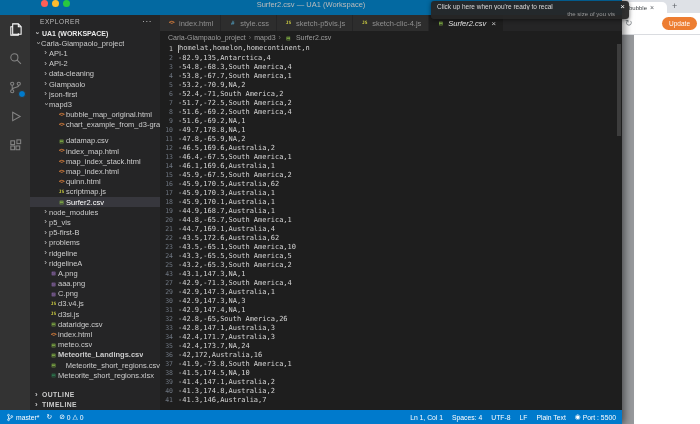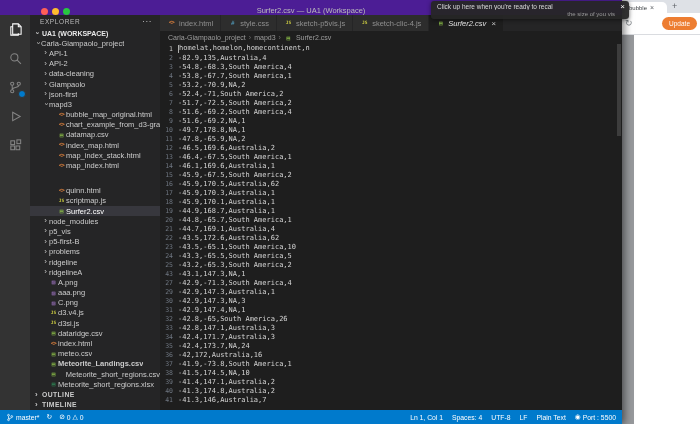--- a/index.html
+++ b/index.html
@@ -13,21 +13,21 @@
   .b-tab-close { color:#5F6368; font-size:7px; line-height:1; }
   .b-newtab { color:#5F6368; font-size:9px; line-height:1; margin-bottom:2px; padding:0 2px; }
   .b-toolbar { height:22px; border-bottom:1px solid #DADCE0; display:flex; align-items:center; padding:0 3px; gap:3px; background:#fff; }
   .b-nav { color:#80868B; font-size:9px; line-height:1; }
   .b-update { height:13px; border:none; border-radius:7px; background:#ED7D31; color:#fff; font-size:6.5px; padding:0 7px; margin-left:auto; font-family:inherit; cursor:pointer; }
   .b-content { position:absolute; top:35px; left:0; right:0; bottom:0; background:#fff; }
   .b-strip { position:absolute; left:0; top:0; width:12px; height:100%; background:#97999C; }
 
   
   .vscode { position:absolute; left:0; top:0; width:622px; height:424px; display:flex; flex-direction:column; background:#1E1E1E; z-index:2; box-shadow:2px 0 8px rgba(0,0,0,.55); }
-  .titlebar { flex:0 0 15px; background:#4c1d95; display:flex; align-items:flex-end; position:relative;padding-left:34px; }
+  .titlebar { flex:0 0 15px; background:#0369a1; display:flex; align-items:flex-start; position:relative;padding-left:34px; }
   .lights { display:flex; gap:4px; margin-left:7px; z-index:1; }
   .light { width:7px; height:7px; border-radius:50%; }
   .light.red { background:#FF5F57; } .light.yellow { background:#FEBC2E; } .light.green { background:#28C840; }
   .title-text { position:absolute; left:0; right:0; text-align:center; font-size:7.5px; color:#BCBCBC; }
 
   .mainrow { flex:1; display:flex; min-height:0; }
 
   .activitybar { width:30px; background:#333333; display:flex; flex-direction:column; align-items:center; padding-top:3px; gap:7px; flex:0 0 30px; }
   .ab-item { width:22px; height:22px; display:flex; align-items:center; justify-content:center; color:#858585; position:relative; cursor:pointer; }
   .ab-item.active { color:#FFFFFF; }
@@ -187,37 +187,37 @@
               <span class="tree-label">mapd3</span>
             </div>
             <div class="tree-row" style="padding-left: 27px;">
               <span class="ficon html" style="color: rgb(224, 130, 61);">&lt;&gt;</span>
               <span class="tree-label">bubble_map_original.html</span>
             </div>
             <div class="tree-row" style="padding-left: 27px;">
               <span class="ficon html" style="color: rgb(224, 130, 61);">&lt;&gt;</span>
               <span class="tree-label">chart_example_from_d3-graph-g...</span>
             </div>
-            <div class="tree-row" style="padding-left: 27px;">
+            <div class="tree-row" style="padding-left: 27px; margin-top: 6px;">
               <span class="ficon csv" style="color: rgb(141, 193, 73);">▤</span>
               <span class="tree-label">datamap.csv</span>
             </div>
             <div class="tree-row" style="padding-left: 27px;">
               <span class="ficon html" style="color: rgb(224, 130, 61);">&lt;&gt;</span>
               <span class="tree-label">index_map.html</span>
             </div>
             <div class="tree-row" style="padding-left: 27px;">
               <span class="ficon html" style="color: rgb(224, 130, 61);">&lt;&gt;</span>
               <span class="tree-label">map_index_stack.html</span>
             </div>
             <div class="tree-row" style="padding-left: 27px;">
               <span class="ficon html" style="color: rgb(224, 130, 61);">&lt;&gt;</span>
               <span class="tree-label">map_index.html</span>
             </div>
-            <div class="tree-row" style="padding-left: 27px; margin-top: 15px;">
+            <div class="tree-row" style="padding-left: 27px;">
               <span class="ficon html" style="color: rgb(224, 130, 61);">&lt;&gt;</span>
               <span class="tree-label">quinn.html</span>
             </div>
             <div class="tree-row" style="padding-left: 27px;">
               <span class="ficon js" style="color: rgb(203, 203, 65);">JS</span>
               <span class="tree-label">scriptmap.js</span>
             </div>
             <div class="tree-row selected" style="padding-left: 27px;">
               <span class="ficon csv" style="color: rgb(141, 193, 73);">▤</span>
               <span class="tree-label">Surfer2.csv</span>
@@ -336,21 +336,21 @@
             <span>Surfer2.csv</span>
           </div>
         <div class="code">
           <div>
               <div class="code-line first">
                 <span class="gutter">1</span>
                 <span class="code-text"><span class="caret"></span>homelat,homelon,homecontinent,n</span>
               </div>
               <div class="code-line">
                 <span class="gutter">2</span>
-                <span class="code-text">-82.9,135,Australia,4</span>
+                <span class="code-text">-82.9,135,Antarctica,4</span>
               </div>
               <div class="code-line">
                 <span class="gutter">3</span>
                 <span class="code-text">-54.8,-68.3,South America,4</span>
               </div>
               <div class="code-line">
                 <span class="gutter">4</span>
                 <span class="code-text">-53.8,-67.7,South America,1</span>
               </div>
               <div class="code-line">

